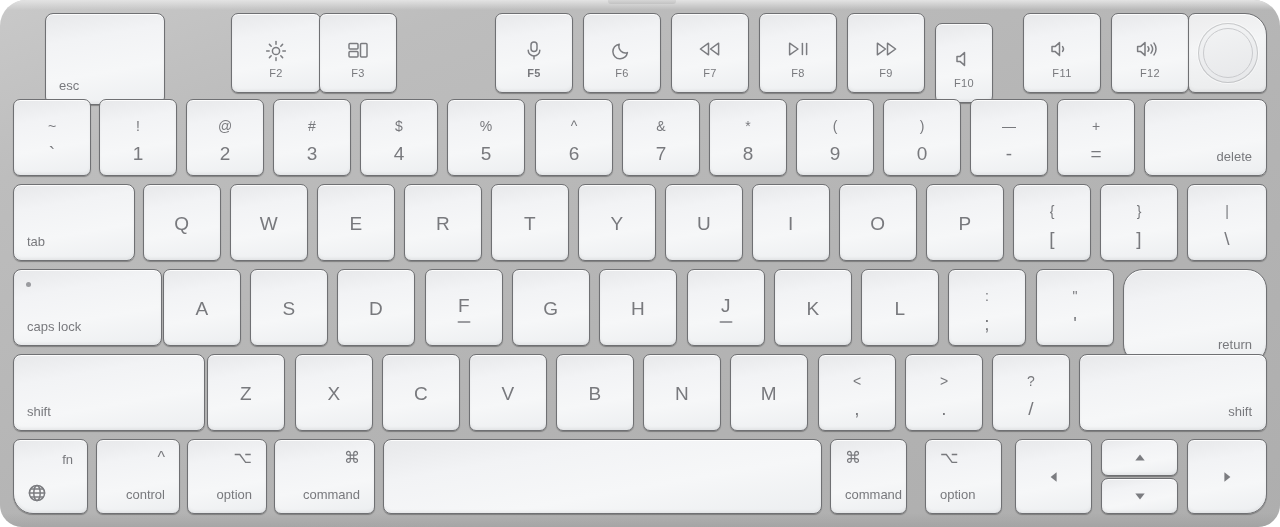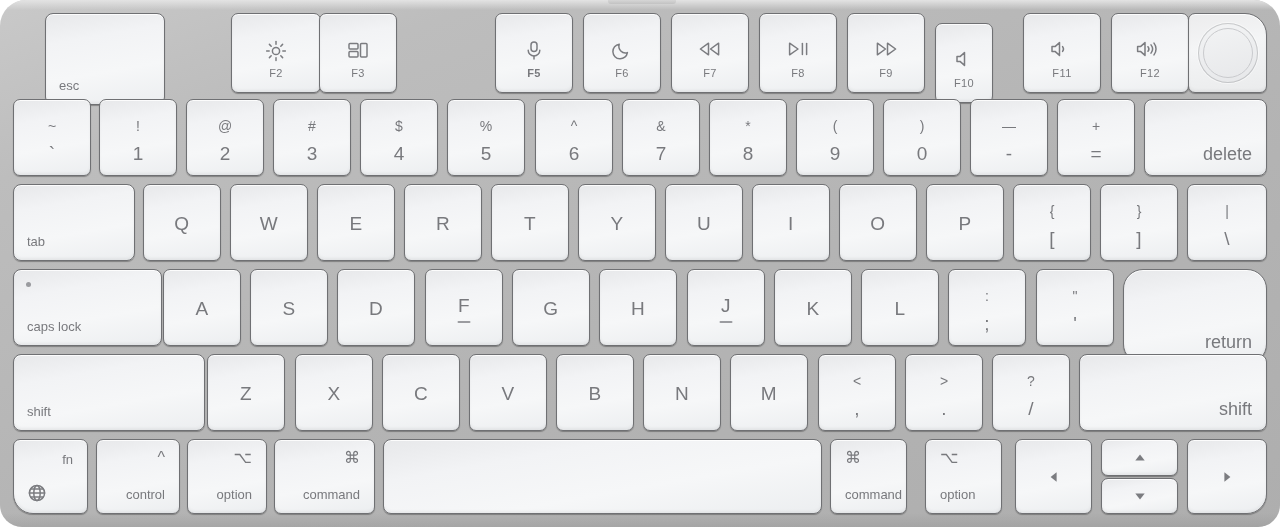--- a/index.html
+++ b/index.html
@@ -45,21 +45,21 @@
   
   .c-main{left:0;right:0;top:50%;transform:translateY(-50%);text-align:center;font-size:19px;letter-spacing:.5px;}
   
   .d-up{left:0;right:0;top:19px;text-align:center;font-size:14px;}
   .d-lo{left:0;right:0;top:44px;text-align:center;font-size:19px;}
   
   .f-ico{left:0;right:0;top:26px;text-align:center;height:20px;}
   .f-lbl{left:0;right:0;bottom:13px;text-align:center;font-size:11px;letter-spacing:.4px;}
   
   .bl{left:13px;bottom:12px;font-size:13px;}
-  .br{right:14px;bottom:12px;font-size:18px;}
+  .br{right:14px;bottom:12px;font-size:13px;}
   .tr{right:14px;top:13px;font-size:13px;}
   
   .m-sym{right:14px;top:10px;font-size:16px;text-align:right;}
   .m-lbl{right:14px;bottom:12px;font-size:13px;}
   
   .m-sym-l{left:14px;top:10px;font-size:16px;}
   .m-lbl-l{left:14px;bottom:12px;font-size:13px;}
 
   .bump{position:absolute;left:50%;transform:translateX(-50%);bottom:22px;width:13px;height:2px;background:#9b9ca0;border-radius:1px;}
   .capsled{position:absolute;left:12px;top:12px;width:5px;height:5px;border-radius:50%;background:#9a9b9f;}

